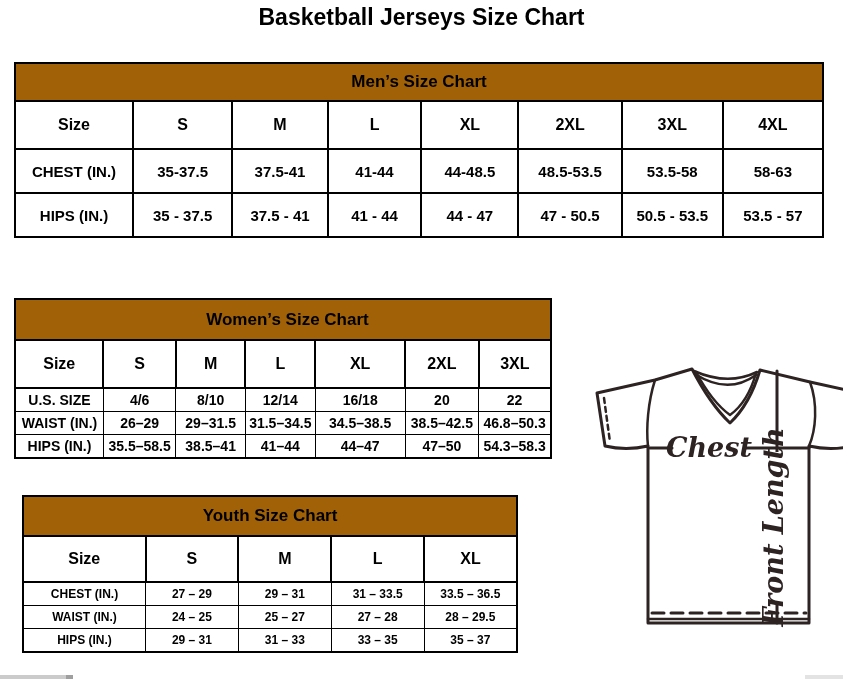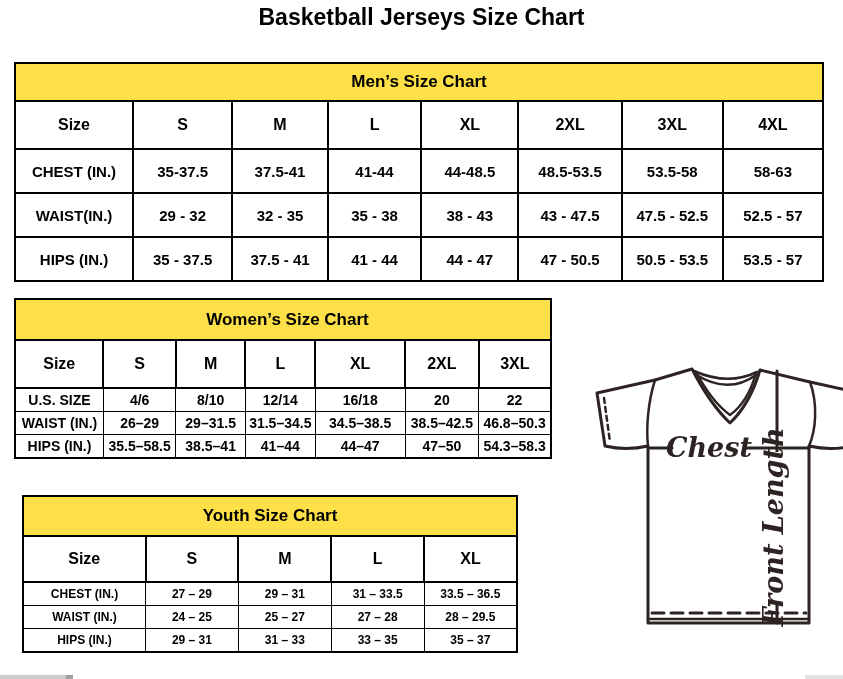--- a/index.html
+++ b/index.html
@@ -13,21 +13,21 @@
     text-align:center;font-size:23px;font-weight:bold;
   }
   table.size-table{
     position:absolute;border-collapse:collapse;table-layout:fixed;
     background:#fff;
   }
   table.size-table th, table.size-table td{
     border:1px solid #000;text-align:center;vertical-align:middle;
     padding:0;color:#000;font-weight:bold;overflow:hidden;white-space:nowrap;
   }
-  tr.band th{background:#fde047;font-size:17px;text-align:center;}
+  tr.band th{background:#a16207;font-size:17px;text-align:center;}
   tr.head th{font-size:16px;margin-top:20px;}
   
   table.mens{left:14px;top:62px;width:810px;}
   table.mens th, table.mens td{border-width:2px;}
   table.mens tr.band th{height:36px;}
   table.mens tr.head th{height:46px;}
   table.mens tr.data td{height:42px;font-size:15px;}
   
   table.womens{left:14px;top:298px;width:538px;}
   table.womens tr.band th{height:39px;border-width:2px;padding-left:9px;}
@@ -88,30 +88,20 @@
         <td class="rowlabel">CHEST (IN.)</td>
         <td>35-37.5</td>
         <td>37.5-41</td>
         <td>41-44</td>
         <td>44-48.5</td>
         <td>48.5-53.5</td>
         <td>53.5-58</td>
         <td>58-63</td>
       </tr>
       <tr class="data">
-        <td class="rowlabel">WAIST(IN.)</td>
-        <td>29 - 32</td>
-        <td>32 - 35</td>
-        <td>35 - 38</td>
-        <td>38 - 43</td>
-        <td>43 - 47.5</td>
-        <td>47.5 - 52.5</td>
-        <td>52.5 - 57</td>
-      </tr>
-      <tr class="data">
         <td class="rowlabel">HIPS (IN.)</td>
         <td>35 - 37.5</td>
         <td>37.5 - 41</td>
         <td>41 - 44</td>
         <td>44 - 47</td>
         <td>47 - 50.5</td>
         <td>50.5 - 53.5</td>
         <td>53.5 - 57</td>
       </tr>
     </tbody>

